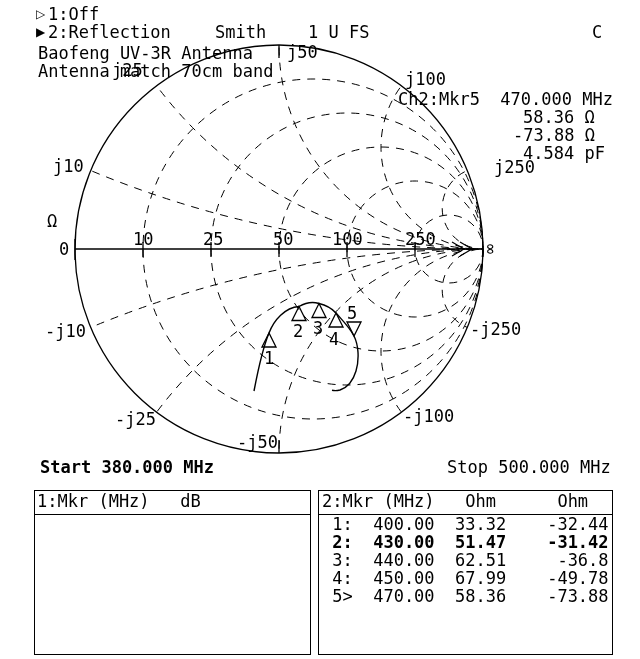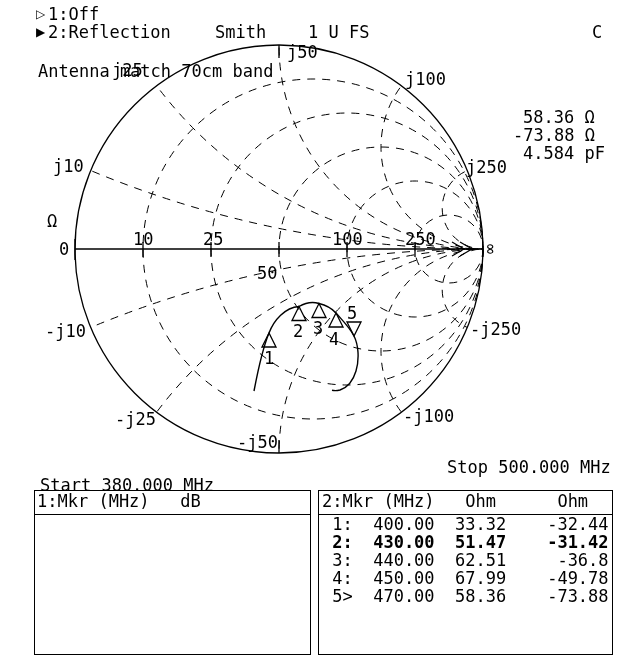--- a/index.html
+++ b/index.html
@@ -77,53 +77,55 @@
   </svg>
 
   <div class="ptr" style="left:36px;top:7px;">▷</div>
   <div class="t" style="left:48px;top:5px;">1:Off</div>
   <div class="ptr" style="left:36px;top:25px;">▶</div>
   <div class="t" style="left:48px;top:23px;">2:Reflection</div>
   <div class="t" style="left:215px;top:23px;">Smith</div>
   <div class="t" style="left:308px;top:23px;">1 U FS</div>
   <div class="t" style="left:592px;top:23px;">C</div>
 
+  <div class="t" style="left:38px;top:44px;">Baofeng UV-3R Antenna</div>
   <div class="t" style="left:38px;top:62px;">Antenna match 70cm band</div>
 
+  <div class="t" style="left:398px;top:90px;">Ch2:Mkr5  470.000 MHz</div>
   <div class="t" style="left:523px;top:108px;">58.36 Ω</div>
   <div class="t" style="left:513px;top:126px;">-73.88 Ω</div>
   <div class="t" style="left:523px;top:144px;">4.584 pF</div>
 
   <div class="t" style="left:53px;top:157px;">j10</div>
   <div class="t" style="left:112px;top:61px;">j25</div>
   <div class="t" style="left:252px;top:43px;padding-left:35px;">j50</div>
   <div class="t" style="left:405px;top:70px;">j100</div>
-  <div class="t" style="left:466px;top:158px;">j250</div>
+  <div class="t" style="left:466px;top:158px;padding-left:28px;">j250</div>
   <div class="t" style="left:45px;top:322px;">-j10</div>
   <div class="t" style="left:115px;top:410px;">-j25</div>
   <div class="t" style="left:237px;top:433px;">-j50</div>
   <div class="t" style="left:403px;top:407px;">-j100</div>
   <div class="t" style="left:470px;top:320px;">-j250</div>
 
   <div class="t" style="left:47px;top:212px;">Ω</div>
   <div class="t" style="left:59px;top:240px;">0</div>
   <div class="t" style="left:133px;top:230px;">10</div>
   <div class="t" style="left:203px;top:230px;">25</div>
-  <div class="t" style="left:257px;top:230px;margin-top:34px;">50</div>
+  <div class="t" style="left:273px;top:230px;">50</div>
   <div class="t" style="left:332px;top:230px;">100</div>
   <div class="t" style="left:405px;top:230px;">250</div>
   <div class="t inf" style="left:486px;top:240px;">∞</div>
 
   <div class="t" style="left:264px;top:349px;">1</div>
   <div class="t" style="left:293px;top:322px;">2</div>
   <div class="t" style="left:313px;top:319px;">3</div>
   <div class="t" style="left:329px;top:330px;">4</div>
   <div class="t" style="left:347px;top:304px;">5</div>
 
-  <div class="t" style="left:40px;top:476px;">Start 380.000 MHz</div>
+  <div class="t" style="left:40px;top:458px;font-weight:bold;">Start 380.000 MHz</div>
   <div class="t" style="left:447px;top:458px;">Stop 500.000 MHz</div>
 
   <div class="box" style="left:34px;top:490px;width:275px;height:163px;"></div>
   <div class="box" style="left:318px;top:490px;width:293px;height:163px;"></div>
   <div class="hline" style="left:34px;top:514px;width:276px;"></div>
   <div class="hline" style="left:318px;top:514px;width:294px;"></div>
 
   <div class="t" style="left:37px;top:492px;">1:Mkr (MHz)   dB</div>
   <div class="t" style="left:322px;top:492px;">2:Mkr (MHz)   Ohm      Ohm</div>
 

